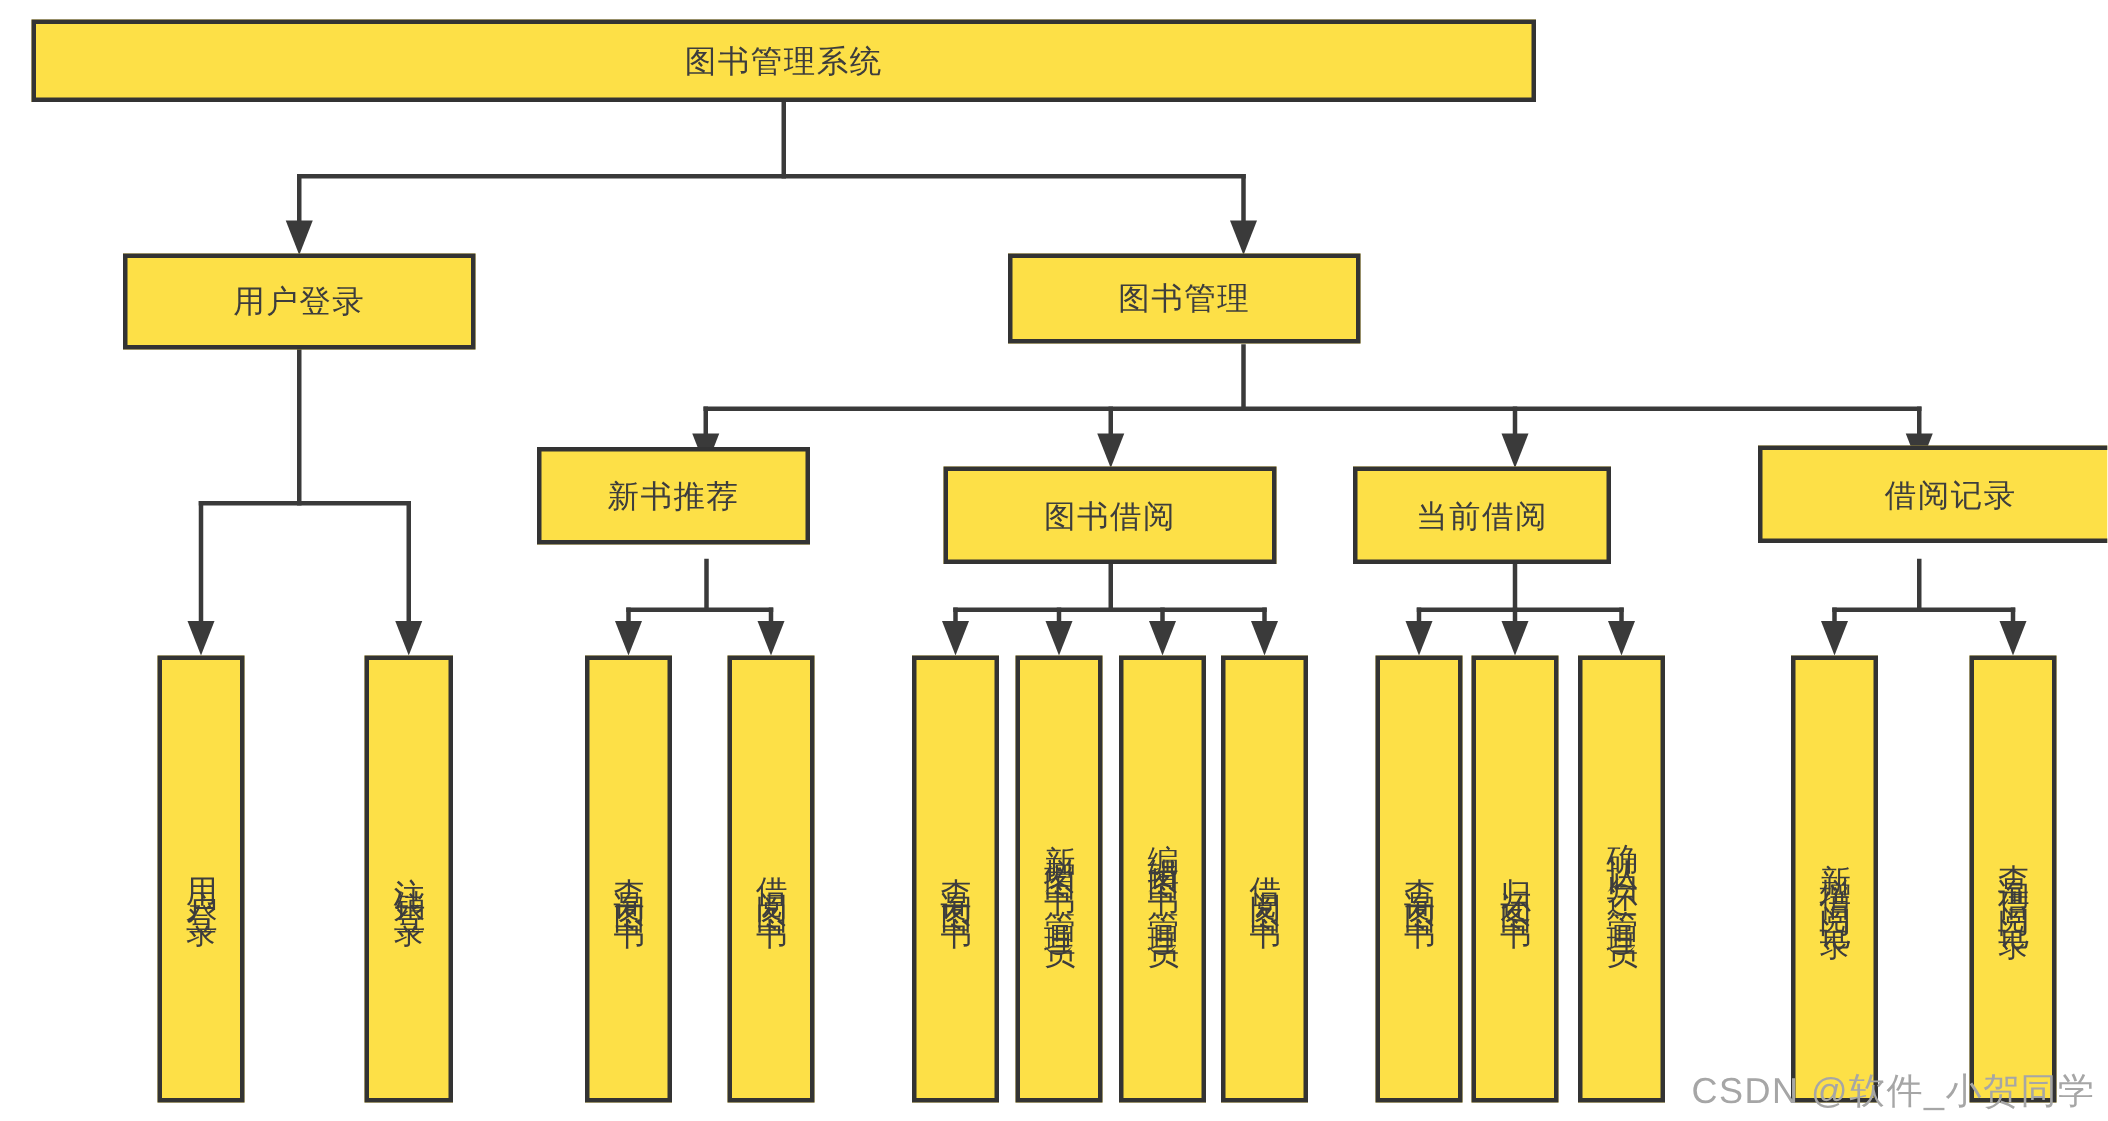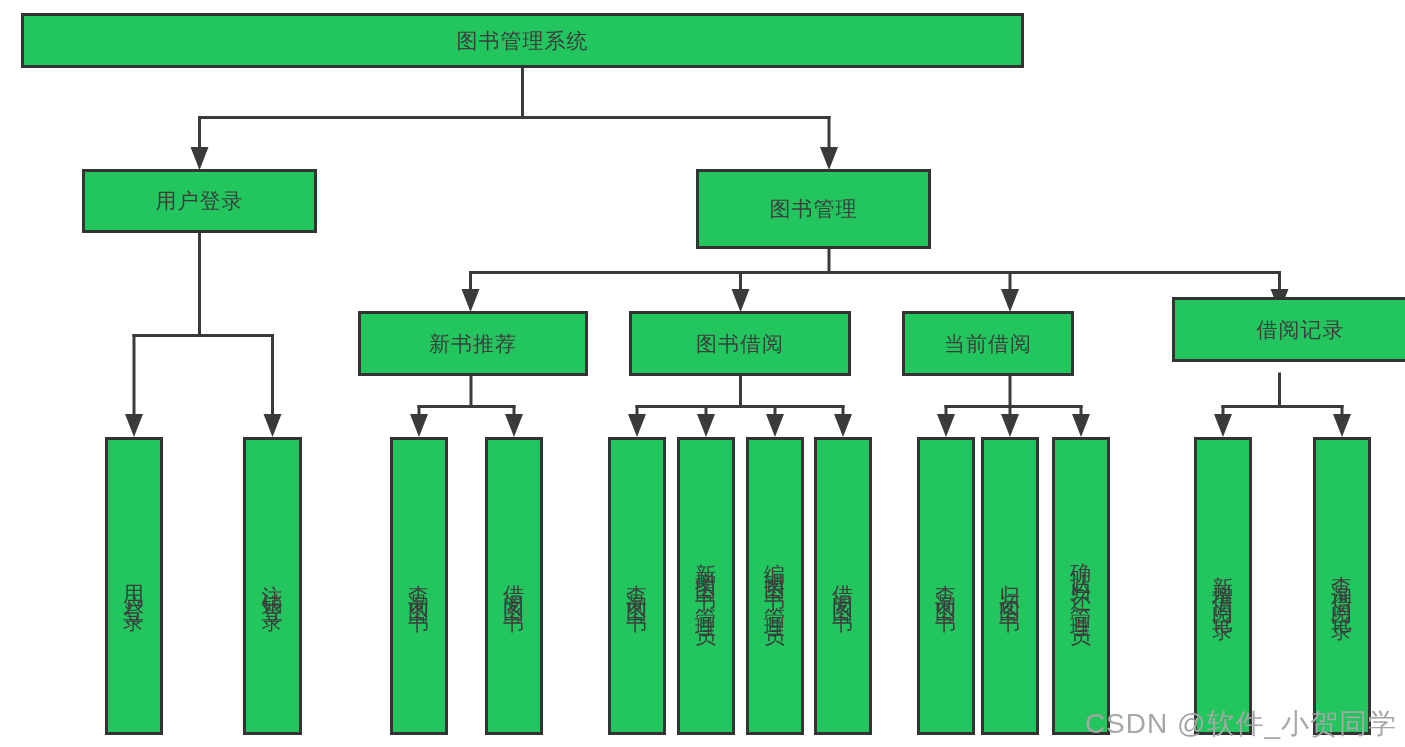--- a/index.html
+++ b/index.html
@@ -8,21 +8,21 @@
     width:1405px;height:747px;
     background:#ffffff;
     overflow:hidden;
     font-family:"Liberation Sans","DejaVu Sans",sans-serif;
   }
   #wires{position:absolute;left:0;top:0;z-index:1;}
   .box{
     position:absolute;
     box-sizing:border-box;
     border:3px solid #333333;
-    background:#22c55e;
+    background:#fde047;
     display:flex;
     align-items:center;
     justify-content:center;
     font-size:21px;
     color:#3d3d3d;
     letter-spacing:1px;
     z-index:2;
     white-space:nowrap;
   }
   .vbox{
@@ -30,21 +30,21 @@
     text-orientation:mixed;
     letter-spacing:9px;
     line-height:1;
     white-space:normal;
   }
   .watermark{
     position:absolute;
     right:8px;
     bottom:4px;
     z-index:5;
-    font-size:28px;
+    font-size:24px;
     color:#a6a6a6;
     letter-spacing:1px;
     text-align:center;
   }
 </style>
 </head>
 <body>
 
 <div id="stage">
 
@@ -113,23 +113,23 @@
       <polygon points="1001,414 1019,414 1010,437"></polygon>
       <polygon points="1072,414 1090,414 1081,437"></polygon>
       <polygon points="1214,414 1232,414 1223,437"></polygon>
       <polygon points="1333,414 1351,414 1342,437"></polygon>
     </g>
   </svg>
 
   <div class="box" style="left:21px;top:13px;width:1003px;height:55px">图书管理系统</div>
 
   <div class="box" style="left:82px;top:169px;width:235px;height:64px">用户登录</div>
-  <div class="box" style="left:696px;top:169px;width:235px;height:80px">图书管理</div>
+  <div class="box" style="left:672px;top:169px;width:235px;height:60px">图书管理</div>
 
-  <div class="box" style="left:358px;top:311px;width:230px;height:65px">新书推荐</div>
+  <div class="box" style="left:358px;top:298px;width:182px;height:65px">新书推荐</div>
   <div class="box" style="left:629px;top:311px;width:222px;height:65px">图书借阅</div>
   <div class="box" style="left:902px;top:311px;width:172px;height:65px">当前借阅</div>
   <div class="box" style="left:1172px;top:297px;width:257px;height:65px">借阅记录</div>
 
   <div class="box vbox" style="left:105px;top:437px;width:58px;height:298px">用户登录</div>
   <div class="box vbox" style="left:243px;top:437px;width:59px;height:298px">注销登录</div>
 
   <div class="box vbox" style="left:390px;top:437px;width:58px;height:298px">查询图书</div>
   <div class="box vbox" style="left:485px;top:437px;width:58px;height:298px">借阅图书</div>
 

